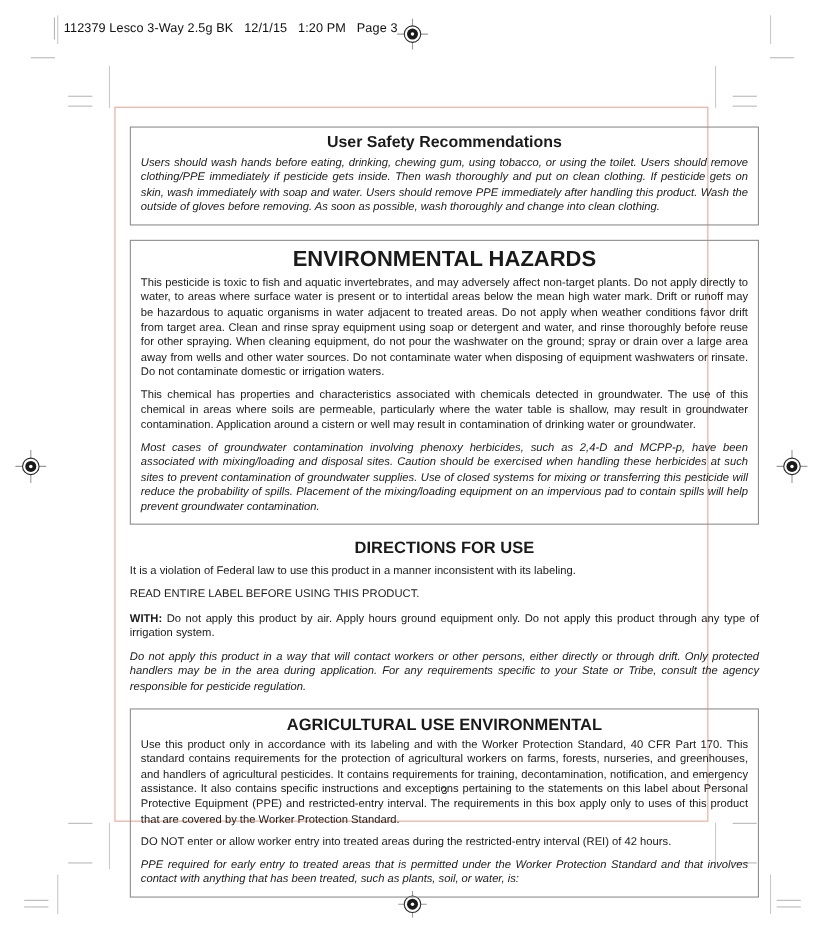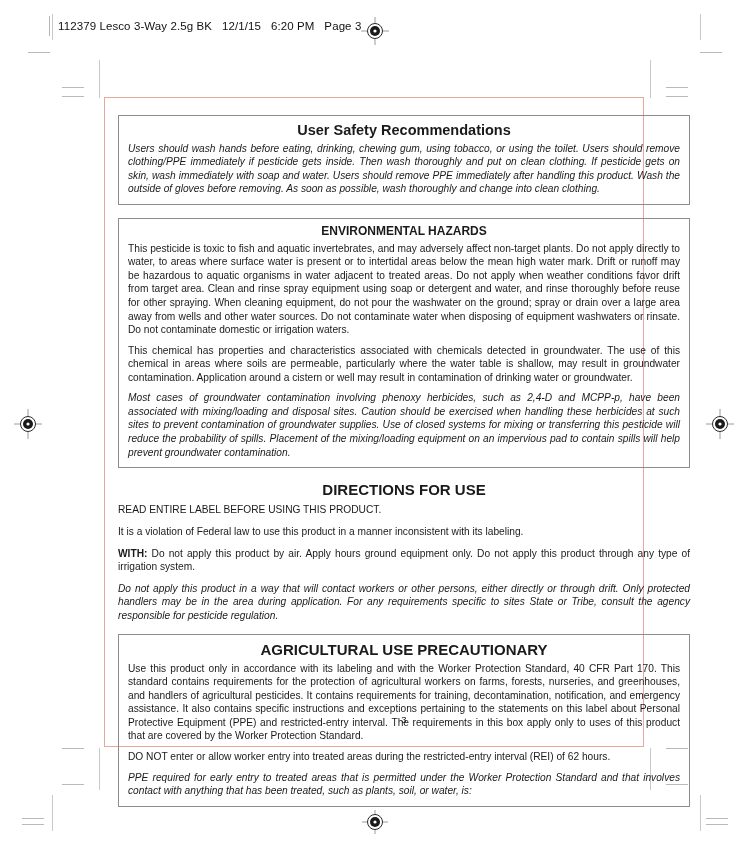--- a/index.html
+++ b/index.html
@@ -84,21 +84,21 @@
     margin-bottom: 13px;
   }
 
   .sec-title {
     text-align: center;
     font-weight: bold;
     margin: 0 0 3px 0;
     line-height: 1.15;
   }
   .sec-title.t-user   { font-size: 14.5px; }
-  .sec-title.t-caps   { font-size: 12px; text-align: center; }
+  .sec-title.t-caps   { font-size: 20px; text-align: center; }
   .sec-title.t-dir    { font-size: 15px; margin-bottom: 5px; }
   .sec-title.t-ag     { font-size: 15px; }
 
   p.body {
     margin: 0 0 7px 0;
     font-size: 10.2px;
     line-height: 1.33;
     text-align: justify;
   }
   p.body:last-child { margin-bottom: 0; font-style: italic; }
@@ -182,46 +182,46 @@
     <svg width="30" height="30" viewBox="0 0 30 30">
       <line x1="2" y1="15" x2="28" y2="15" stroke="#9a9a9a" stroke-width="1"></line>
       <line x1="15" y1="3" x2="15" y2="27" stroke="#9a9a9a" stroke-width="1"></line>
       <circle cx="15" cy="15" r="7.5" fill="#ffffff" stroke="#2b2b2b" stroke-width="1"></circle>
       <circle cx="15" cy="15" r="5" fill="#1a1a1a"></circle>
       <circle cx="15" cy="15" r="1.6" fill="#ffffff"></circle>
     </svg>
   </div>
 </div>
 
-<div class="slug">112379 Lesco 3-Way 2.5g BK   12/1/15   6:20 PM   Page 3</div>
+<div class="slug">112379 Lesco 3-Way 2.5g BK   12/1/15   1:20 PM   Page 3</div>
 
 <div class="page">
 
   <section class="boxed">
     <h2 class="sec-title t-user">User Safety Recommendations</h2>
     <p class="body">Users should wash hands before eating, drinking, chewing gum, using tobacco, or using the toilet. Users should remove clothing/PPE immediately if pesticide gets inside. Then wash thoroughly and put on clean clothing. If pesticide gets on skin, wash immediately with soap and water. Users should remove PPE immediately after handling this product. Wash the outside of gloves before removing. As soon as possible, wash thoroughly and change into clean clothing.</p>
   </section>
 
   <section class="boxed">
     <h2 class="sec-title t-caps">ENVIRONMENTAL HAZARDS</h2>
     <p class="body">This pesticide is toxic to fish and aquatic invertebrates, and may adversely affect non-target plants. Do not apply directly to water, to areas where surface water is present or to intertidal areas below the mean high water mark. Drift or runoff may be hazardous to aquatic organisms in water adjacent to treated areas. Do not apply when weather conditions favor drift from target area. Clean and rinse spray equipment using soap or detergent and water, and rinse thoroughly before reuse for other spraying. When cleaning equipment, do not pour the washwater on the ground; spray or drain over a large area away from wells and other water sources. Do not contaminate water when disposing of equipment washwaters or rinsate. Do not contaminate domestic or irrigation waters.</p>
     <p class="body">This chemical has properties and characteristics associated with chemicals detected in groundwater. The use of this chemical in areas where soils are permeable, particularly where the water table is shallow, may result in groundwater contamination. Application around a cistern or well may result in contamination of drinking water or groundwater.</p>
     <p class="body">Most cases of groundwater contamination involving phenoxy herbicides, such as 2,4-D and MCPP-p, have been associated with mixing/loading and disposal sites. Caution should be exercised when handling these herbicides at such sites to prevent contamination of groundwater supplies. Use of closed systems for mixing or transferring this pesticide will reduce the probability of spills. Placement of the mixing/loading equipment on an impervious pad to contain spills will help prevent groundwater contamination.</p>
   </section>
 
   <section class="open-section">
     <h2 class="sec-title t-dir">DIRECTIONS FOR USE</h2>
+    <p class="body nojust">It is a violation of Federal law to use this product in a manner inconsistent with its labeling.</p>
     <p class="body nojust">READ ENTIRE LABEL BEFORE USING THIS PRODUCT.</p>
-    <p class="body nojust">It is a violation of Federal law to use this product in a manner inconsistent with its labeling.</p>
     <p class="body"><b>WITH:</b><span> Do not apply this product by air. Apply hours ground equipment only. Do not apply this product through any type of irrigation system.</span></p>
-    <p class="body">Do not apply this product in a way that will contact workers or other persons, either directly or through drift. Only protected handlers may be in the area during application. For any requirements specific to sites State or Tribe, consult the agency responsible for pesticide regulation.</p>
+    <p class="body">Do not apply this product in a way that will contact workers or other persons, either directly or through drift. Only protected handlers may be in the area during application. For any requirements specific to your State or Tribe, consult the agency responsible for pesticide regulation.</p>
   </section>
 
   <section class="boxed">
-    <h2 class="sec-title t-ag">AGRICULTURAL USE PRECAUTIONARY</h2>
+    <h2 class="sec-title t-ag">AGRICULTURAL USE ENVIRONMENTAL</h2>
     <p class="body">Use this product only in accordance with its labeling and with the Worker Protection Standard, 40 CFR Part 170. This standard contains requirements for the protection of agricultural workers on farms, forests, nurseries, and greenhouses, and handlers of agricultural pesticides. It contains requirements for training, decontamination, notification, and emergency assistance. It also contains specific instructions and exceptions pertaining to the statements on this label about Personal Protective Equipment (PPE) and restricted-entry interval. The requirements in this box apply only to uses of this product that are covered by the Worker Protection Standard.</p>
-    <p class="body nojust">DO NOT enter or allow worker entry into treated areas during the restricted-entry interval (REI) of 62 hours.</p>
+    <p class="body nojust">DO NOT enter or allow worker entry into treated areas during the restricted-entry interval (REI) of 42 hours.</p>
     <p class="body">PPE required for early entry to treated areas that is permitted under the Worker Protection Standard and that involves contact with anything that has been treated, such as plants, soil, or water, is:</p>
 
   </section>
 
   <div class="folio">3</div>
 </div>
 
 </body></html>

